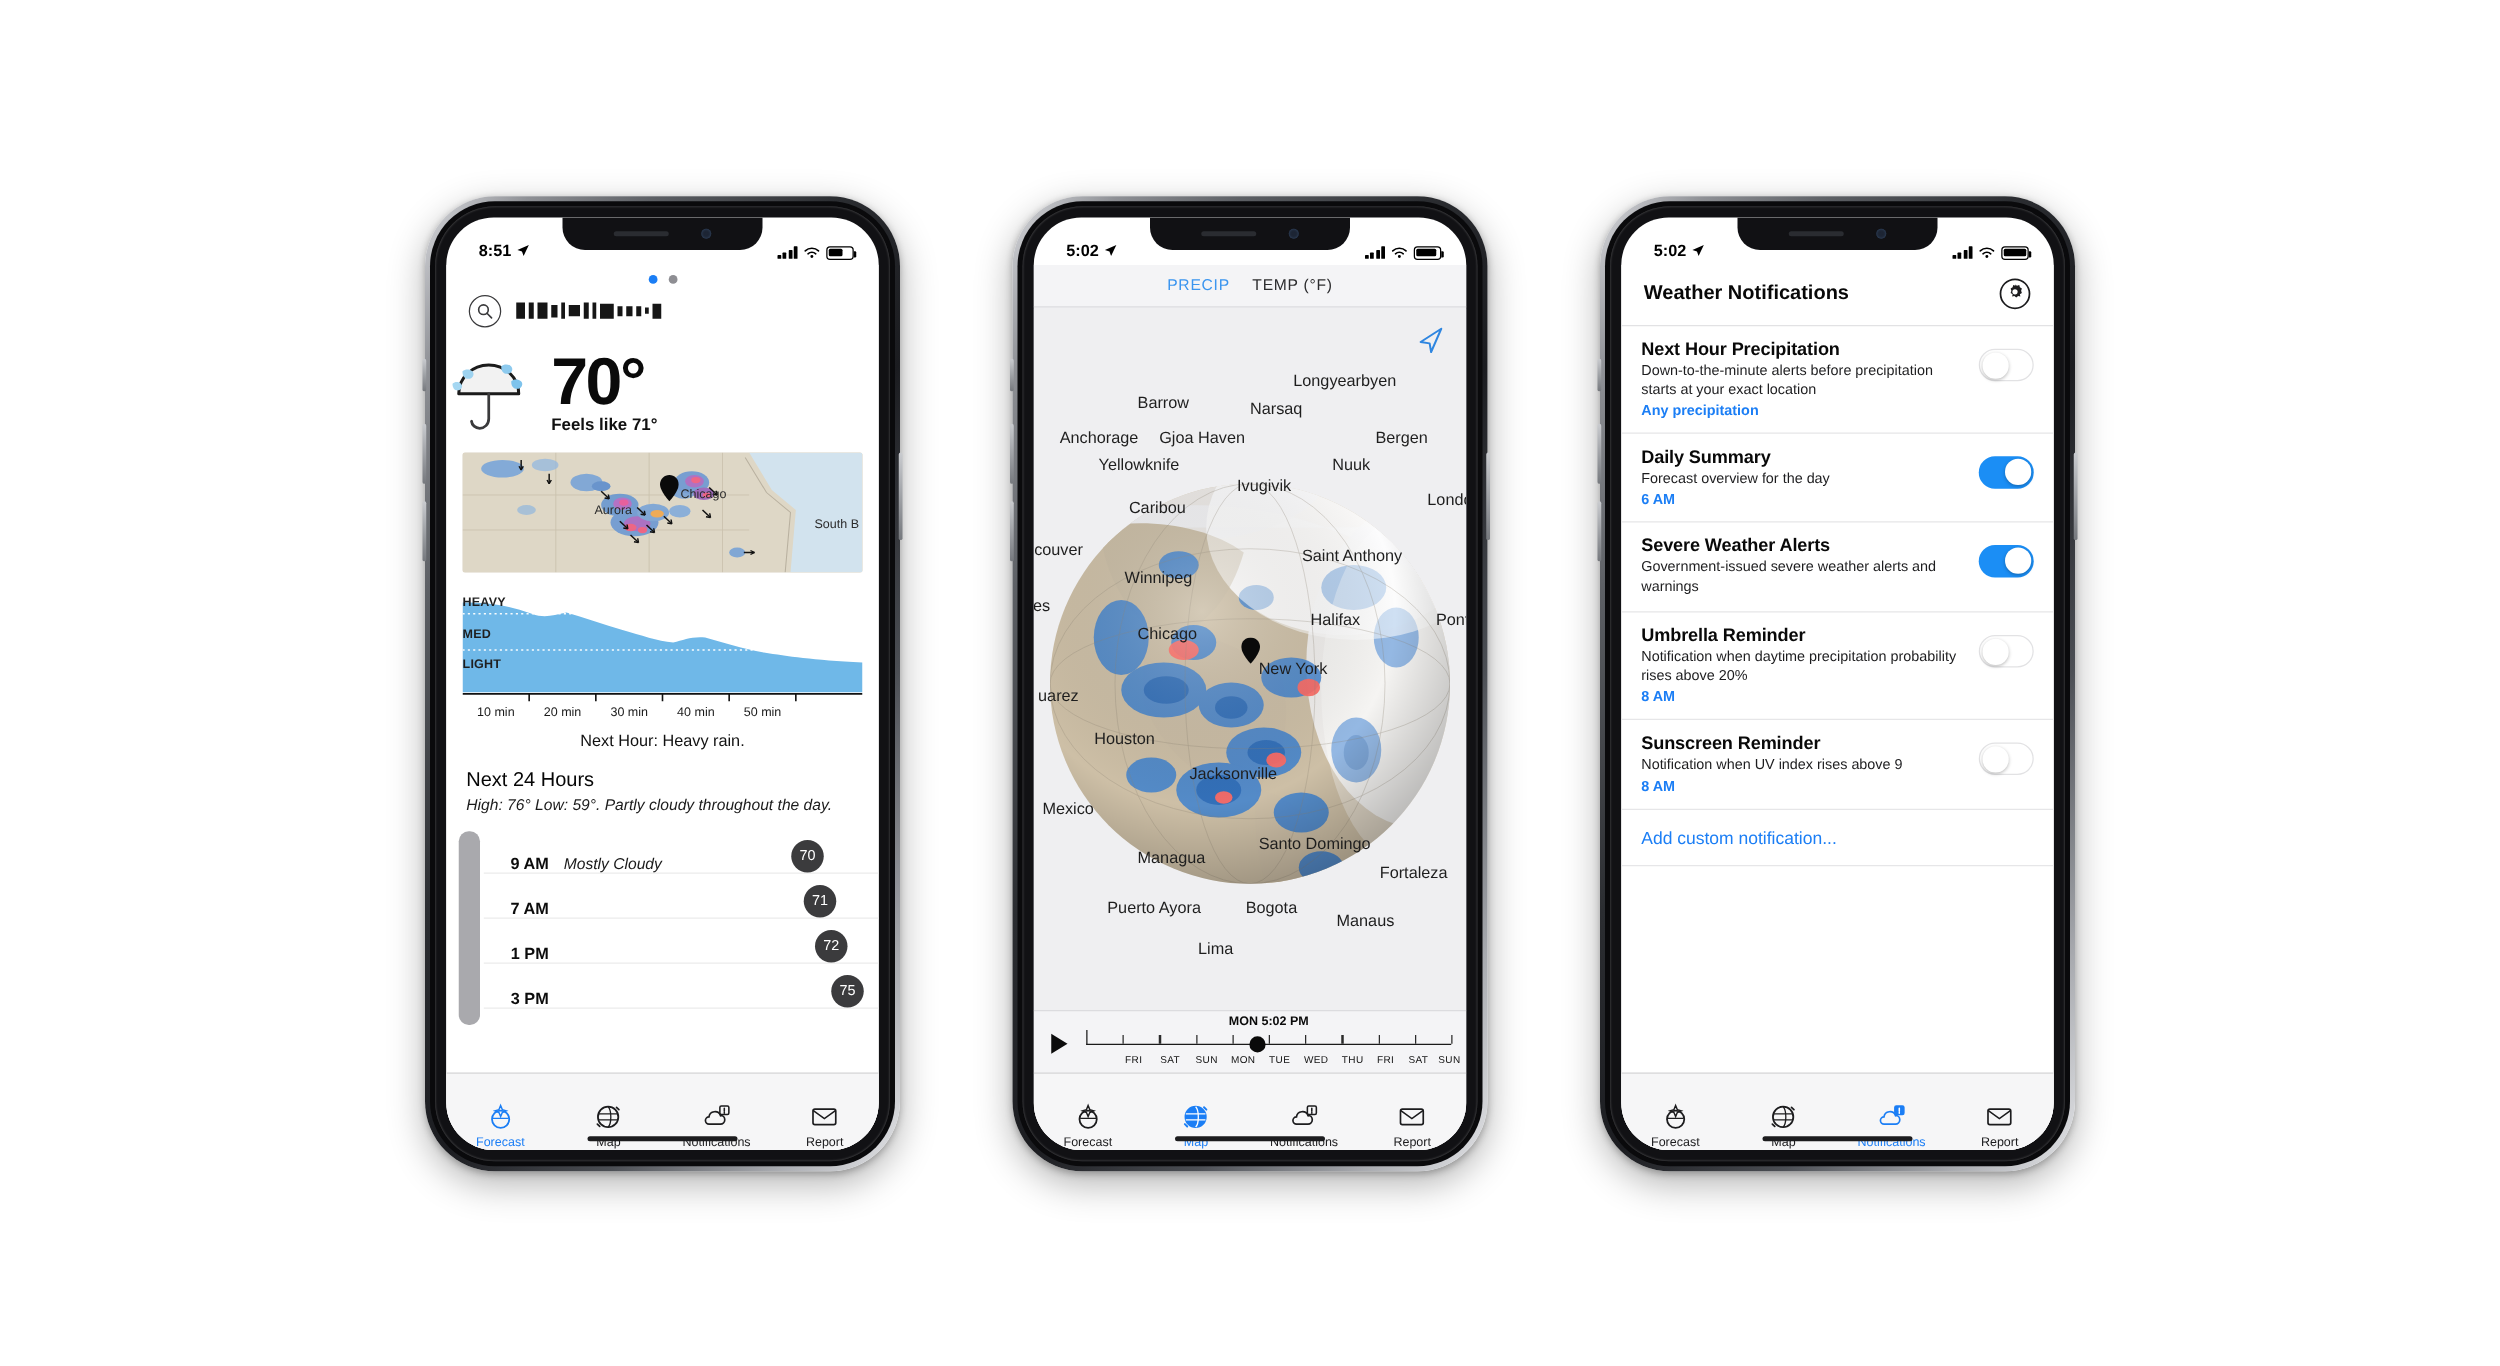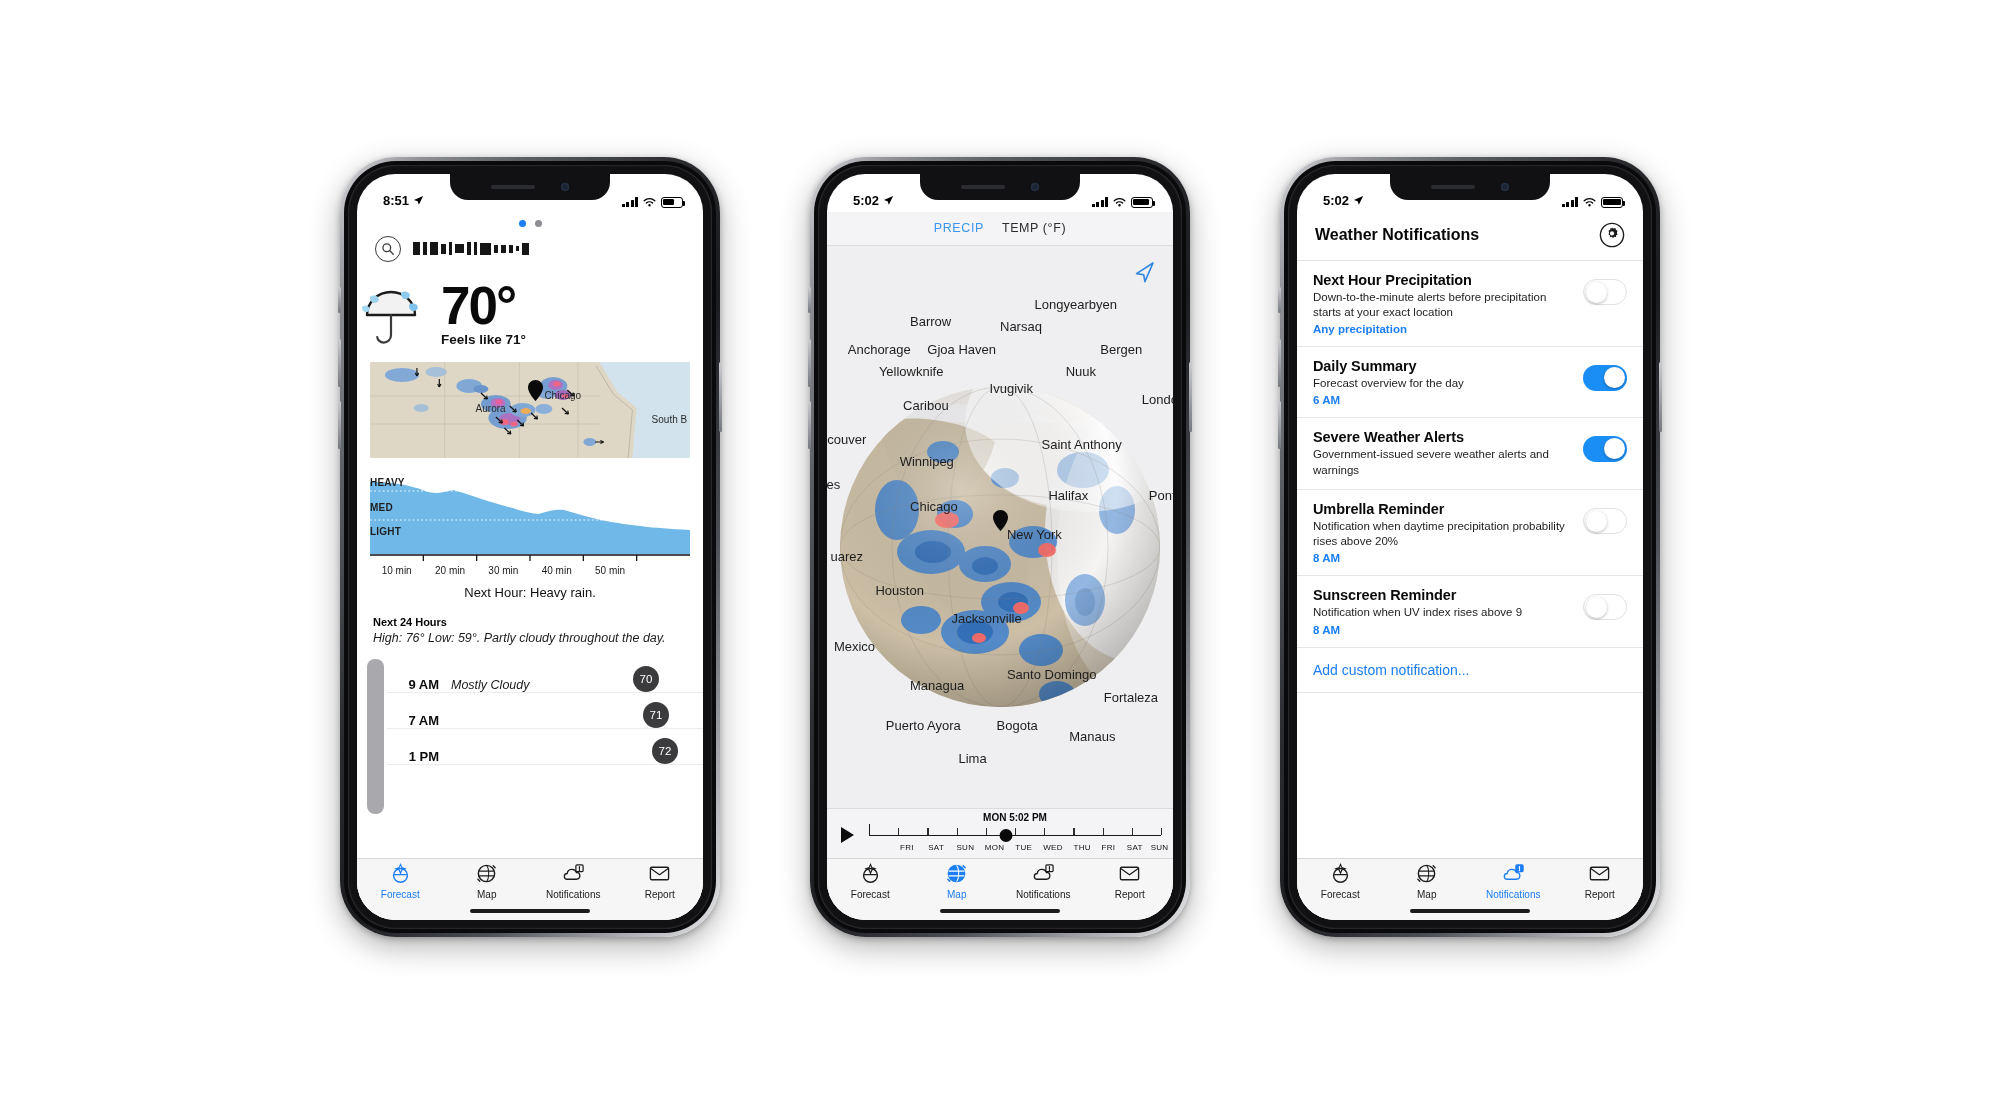--- a/index.html
+++ b/index.html
@@ -92,35 +92,35 @@
   .radar svg { position:absolute; inset:0; width:100%; height:100%; }
   .radar .lbl { position:absolute; font-size:10px; color:#2b2b2b; font-weight:500; white-space:nowrap; }
   .radar .pin { position:absolute; width:15px; height:21px; }
   .precip-chart { margin:18px 13px 0 13px; position:relative; }
   .precip-chart .band { position:absolute; left:0; font-size:10px; font-weight:700; color:#1f1f1f; letter-spacing:.2px; z-index:3; }
   .pc-svg { width:100%; height:78px; display:block; }
   .pc-axis { width:100%; height:10px; display:block; }
   .pc-ticks { display:flex; padding:0 0 0 0; margin-top:1px; }
   .pc-ticks span { font-size:10px; color:#1a1a1a; text-align:center; }
   .nexthour { text-align:center; font-size:13px; color:#111; margin-top:9px; }
-  .sec-title { font-size:11px; font-weight:700; color:#060606; padding:16px 16px 0 16px; }
+  .sec-title { font-size:16px; font-weight:400; color:#060606; padding:16px 16px 0 16px; }
   .sec-sub { font-size:12.5px; font-style:italic; color:#1c1c1c; padding:3px 16px 0 16px; }
   .hours { margin-top:12px; position:relative; }
   .hourbar { position:absolute; left:10px; top:2px; width:17px; height:155px; background:#a9a9ad; border-radius:8px; }
   .hrow { display:flex; align-items:flex-end; height:36px; border-bottom:1px solid #ececec; margin-left:30px; padding-right:12px; position:relative; }
   .hrow:first-child { border-top:1px solid #ececec; }
   .h-time { font-size:13px; font-weight:700; color:#0c0c0c; width:52px; text-align:right; }
   .h-cond { font-size:12.5px; font-style:italic; color:#1a1a1a; margin-left:12px; }
   .h-pill { position:absolute; width:26px;height:26px;border-radius:50%;background:#3b3b3d;color:#fff;font-size:11.5px;display:flex;align-items:center;justify-content:center; }
 
   
   .tabbar {
     position:absolute; left:0; right:0; bottom:0; height:62px;
     background:#f6f6f7; border-top:1px solid #d6d6d8;
-    display:flex; align-items:flex-start; padding-top:2px; z-index:35;
+    display:flex; align-items:flex-start; padding-top:22px; z-index:35;
   }
   .tab { flex:1; display:flex; flex-direction:column; align-items:center; gap:2px; }
   .tab .ic { height:26px; display:flex; align-items:center; justify-content:center; }
   .tab .tl { font-size:10px; color:#1c1c1e; }
   .tab.active .tl { color:#1b7ef5; }
 
   
   .p2 .content { position:absolute; top:38px; left:0; right:0; bottom:0; background:#efeff1; }
   .seg { display:flex; align-items:center; justify-content:center; gap:18px; height:34px; background:#f4f4f6; border-bottom:1px solid #dcdcdf; }
   .seg span { font-size:12.5px; letter-spacing:.6px; color:#2c2c2e; }
@@ -360,20 +360,25 @@
           </div>
           <div class="hrow">
             <span class="h-time">7 AM</span>
             <span class="h-cond"></span>
             <span class="h-pill" style="right:34px">71</span>
           </div>
           <div class="hrow">
             <span class="h-time">1 PM</span>
             <span class="h-cond"></span>
             <span class="h-pill" style="right:25px">72</span>
+          </div>
+          <div class="hrow">
+            <span class="h-time">3 PM</span>
+            <span class="h-cond"></span>
+            <span class="h-pill" style="right:12px">75</span>
           </div>
         </div>
       </div>
 
       <div class="tabbar">
         <div class="tab active">
           <span class="ic">
             <svg width="23" height="23" viewBox="0 0 24 24">
                 <circle cx="12" cy="14" r="7.2" fill="none" stroke="#1b7ef5" stroke-width="1.5"></circle>
                 <path d="M12 2.5l1.4 3.4L16.8 7l-3.4 1.4L12 11.8 10.6 8.4 7.2 7l3.4-1.1z" fill="none" stroke="#1b7ef5" stroke-width="1.2"></path>

